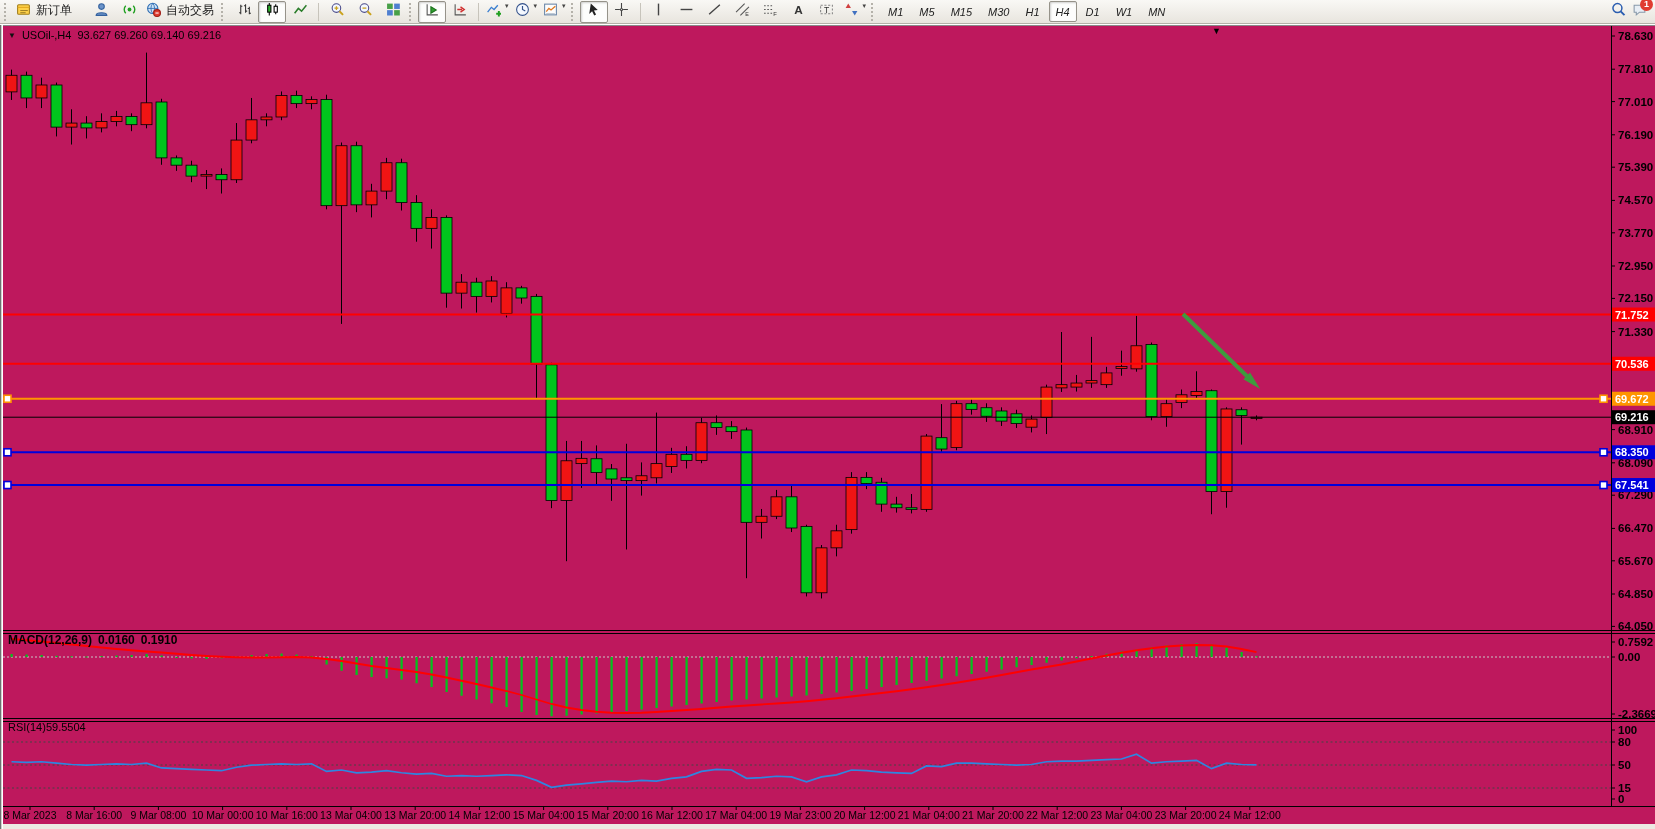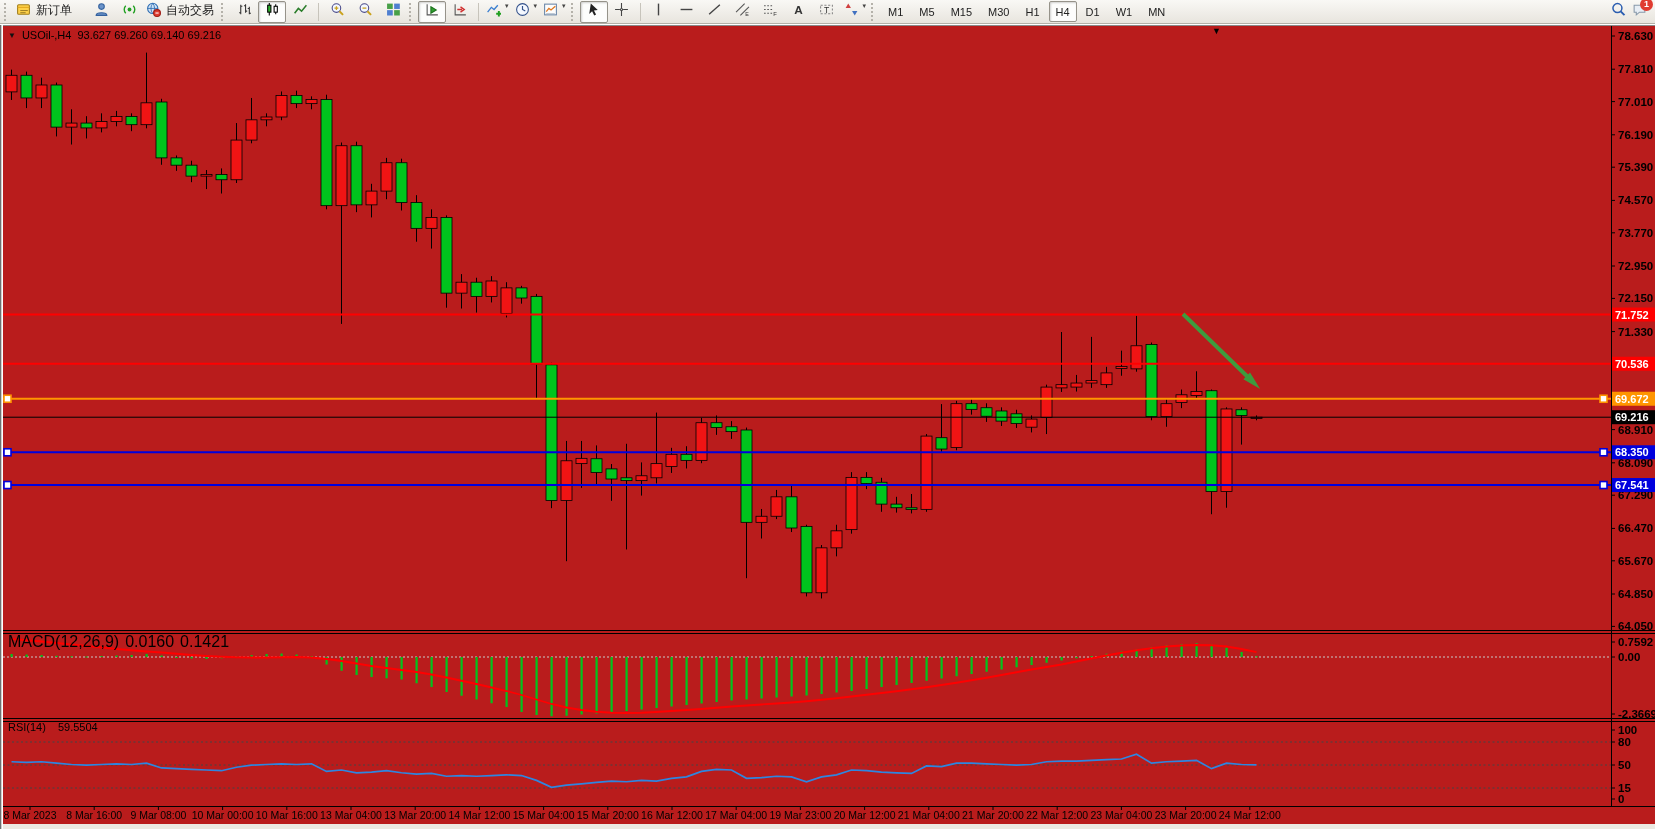--- a/index.html
+++ b/index.html
@@ -10,34 +10,34 @@
     display:flex;align-items:center;padding-left:2px;box-sizing:border-box;}
   .tb-btn{height:20px;min-width:22px;display:inline-flex;align-items:flex-start;justify-content:center;
     border:1px solid transparent;border-radius:2px;padding:0 2px;gap:3px;cursor:default;}
   .tb-btn.pressed{background:#fdfdfc;border-color:#96938a;box-shadow:inset 1px 1px 2px rgba(0,0,0,.18);}
   .tb-btn .lbl{font-size:12px;color:#222;white-space:nowrap;padding:0 2px;}
   .tb-btn .dd{font-size:7px;color:#444;margin-left:1px;}
   .tb-grip{width:3px;height:18px;border-left:2px dotted #b5b2aa;margin:0 4px 0 2px;}
   .tb-sep{width:1px;height:18px;background:#c7c4bb;margin:0 4px;}
   .tb-space{width:10px;}
   .tf-btn{height:19px;padding:0 6px;font-size:11px;color:#222;display:inline-flex;align-items:center;
-    border:1px solid transparent;border-radius:2px;margin:0 1px;}
+    border:1px solid transparent;border-radius:2px;margin:0 1px;font-style:italic;}
   .tf-btn.pressed{background:#fdfdfc;border-color:#96938a;box-shadow:inset 1px 1px 2px rgba(0,0,0,.18);}
   #tb-right{margin-left:auto;display:flex;align-items:center;gap:6px;padding-right:8px;}
   .badge{position:absolute;top:-4px;right:-6px;background:#e03c31;color:#fff;font-size:9px;font-weight:bold;
     border-radius:7px;min-width:13px;height:13px;line-height:13px;text-align:center;}
   .icn{display:inline-flex;width:15px;height:15px;}
   .icn svg{width:15px;height:15px;}
   
-  #chart-wrap{position:absolute;left:0;top:25px;width:1655px;height:804px;border-top:1px solid #8a8a8a;box-sizing:border-box;background:#b91c1c;}
+  #chart-wrap{position:absolute;left:0;top:25px;width:1655px;height:804px;border-top:1px solid #8a8a8a;box-sizing:border-box;background:#be185d;}
   #left-edge{position:absolute;left:0;top:25px;width:3px;height:804px;background:linear-gradient(90deg,#6f6f6f 1px,#cfcfcf 1px 2px,#fff 2px);}
   #chart-title{position:absolute;left:8px;top:29px;font-size:11px;color:#000;z-index:5;display:flex;gap:6px;align-items:center;}
   #chart-title .tri{font-size:8px;color:#111;}
-  #macd-label{position:absolute;left:8px;top:633px;font-size:16px;color:#000;z-index:5;display:flex;gap:6px;}
-  #rsi-label{position:absolute;left:8px;top:721px;font-size:11px;color:#000;z-index:5;display:flex;gap:12px;align-items:center;}
+  #macd-label{position:absolute;left:8px;top:633px;font-size:12px;color:#000;z-index:5;display:flex;gap:6px;font-weight:bold;}
+  #rsi-label{position:absolute;left:8px;top:721px;font-size:11px;color:#000;z-index:5;display:flex;gap:0;align-items:center;}
   #collapse-tri{position:absolute;left:1212px;top:26px;font-size:9px;color:#000;z-index:6;}
   #price-axis-overlay{position:absolute;left:1611px;top:25px;width:44px;height:780px;z-index:7;}
   svg text{font-family:"Liberation Sans","DejaVu Sans",sans-serif;}
 </style>
 </head>
 <body>
 
 <div id="toolbar">
     <span class="tb-grip"></span>
     <span class="tb-btn">
@@ -674,20 +674,20 @@
 <div id="chart-title">
   <span class="tri">▼</span>
   <span>USOil-,H4</span>
   <span>93.627 69.260 69.140 69.216</span>
 </div>
 <span id="collapse-tri">▼</span>
 
 <div id="macd-label">
   <span>MACD(12,26,9)</span>
   <span>0.0160</span>
-  <span>0.1421</span>
+  <span>0.1910</span>
 </div>
 <div id="rsi-label">
   <span>RSI(14)</span>
   <span>59.5504</span>
 </div>
 
 <div id="price-axis-overlay"></div>
 
 </body></html>

